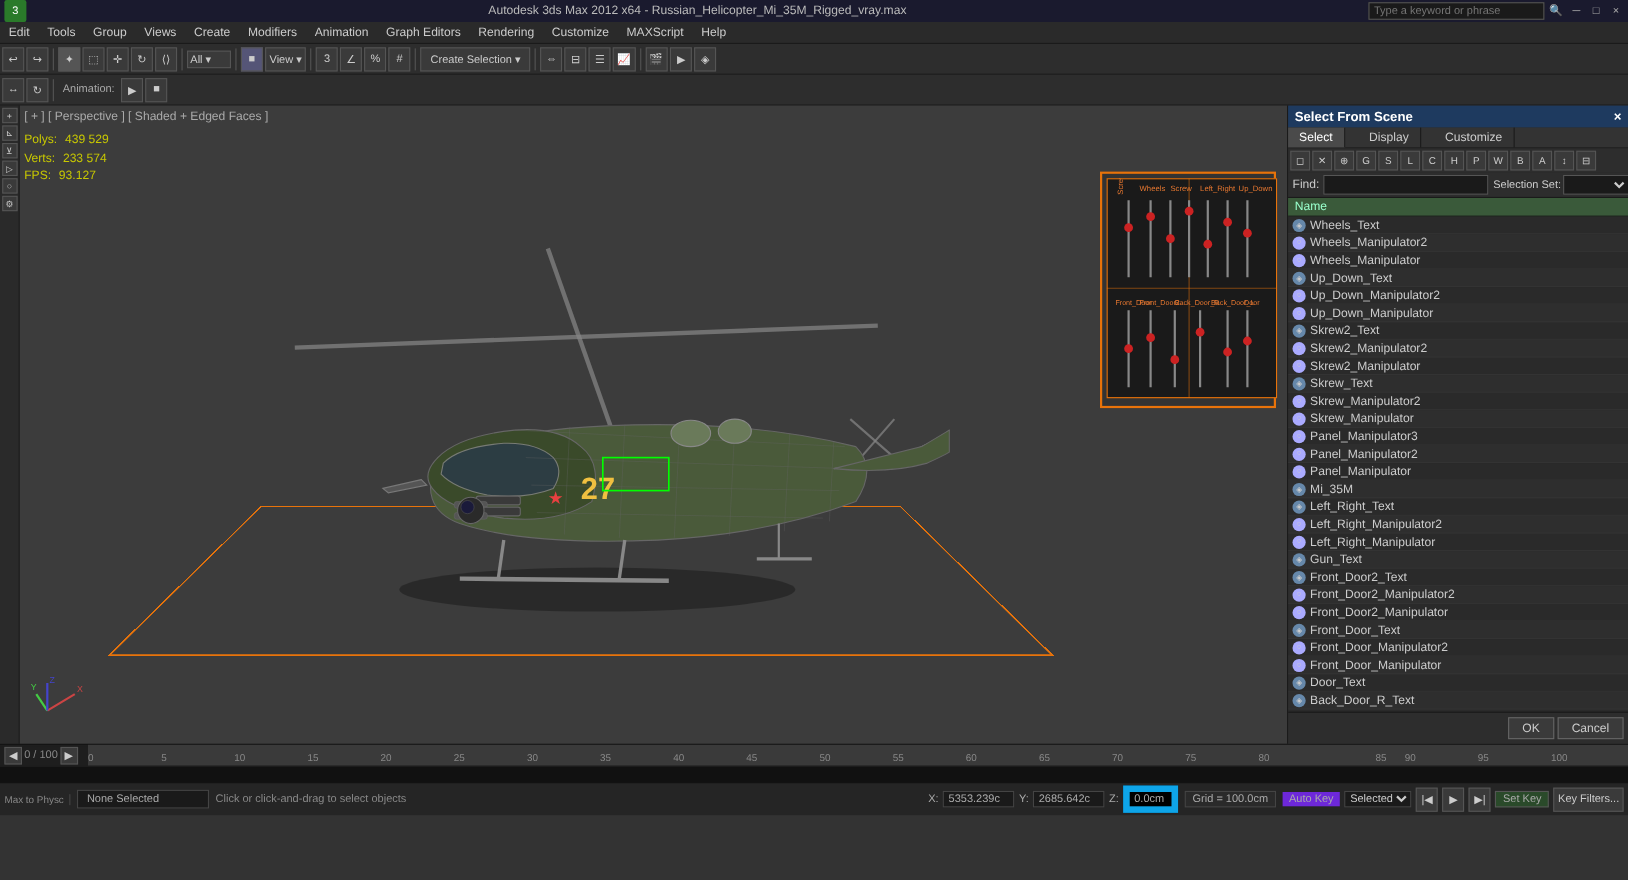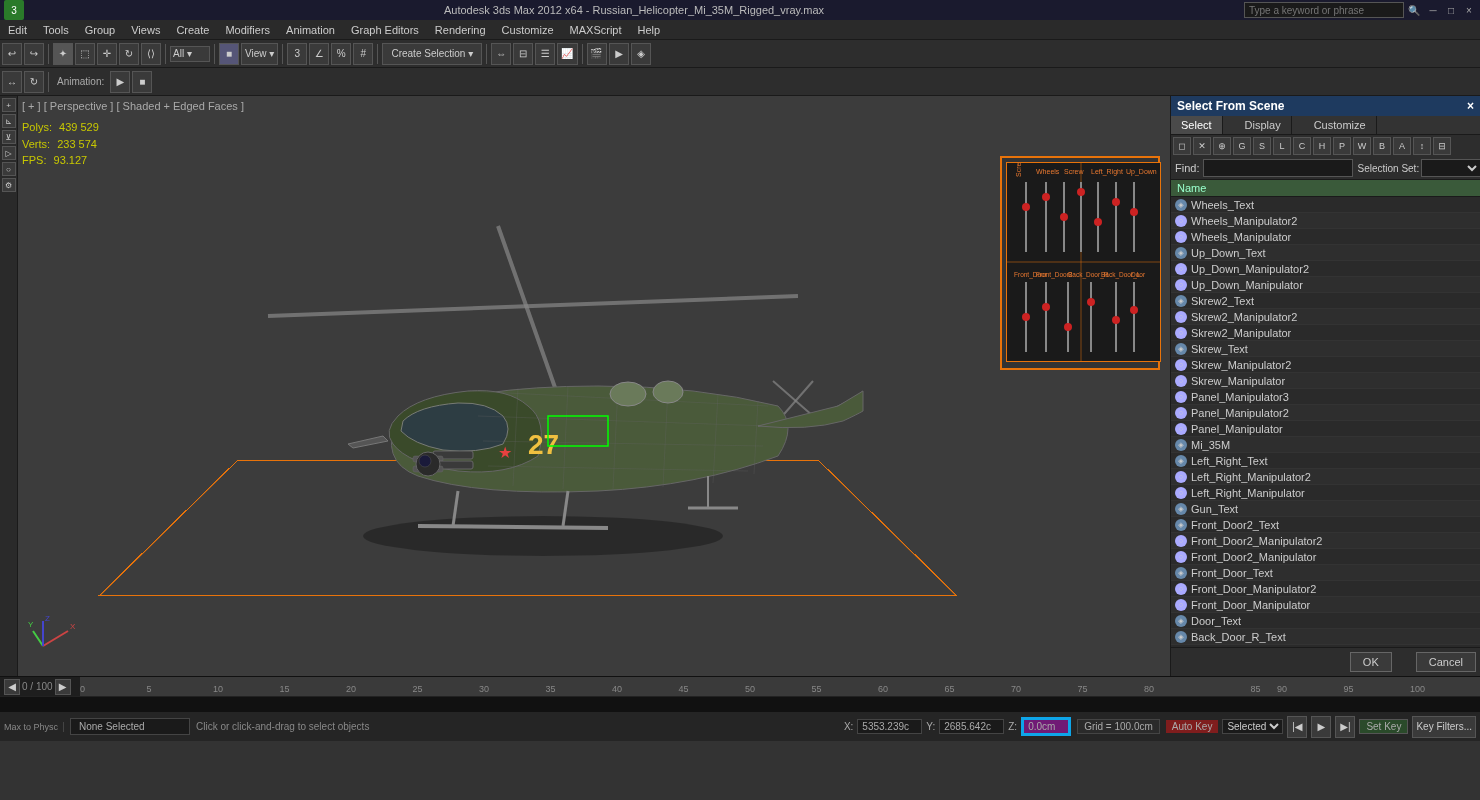--- a/index.html
+++ b/index.html
@@ -242,21 +242,21 @@
       display: flex; align-items: center; justify-content: center;
       font-size: 7px;
     }
     .scene-icon.geo { background: #6688aa; }
     .scene-icon.helper { background: #aaaaff; }
 
     #scene-panel-footer {
       display: flex;
       justify-content: flex-end;
       padding: 4px;
-      gap: 24px;
+      gap: 3px;
       background: #2d2d2d;
       border-top: 1px solid #1a1a1a;
     }
     .dialog-btn {
       padding: 3px 12px;
       background: #3a3a3a;
       border: 1px solid #666;
       color: #ccc;
       font-size: 11px;
       cursor: pointer;
@@ -790,25 +790,25 @@
     <span style="font-size:9px;color:#888;">Max to Physc</span>
   </div>
   <div style="background:#1a1a1a;border:1px solid #444;padding:2px 8px;min-width:120px;">None Selected</div>
   <div style="flex:1;color:#888;">Click or click-and-drag to select objects</div>
   <div style="display:flex;gap:4px;align-items:center;">
     <span>X:</span>
     <span style="background:#1a1a1a;border:1px solid #444;padding:1px 4px;min-width:65px;">5353.239c</span>
     <span>Y:</span>
     <span style="background:#1a1a1a;border:1px solid #444;padding:1px 4px;min-width:65px;">2685.642c</span>
     <span>Z:</span>
-    <span style="background:#701a75;border:3px solid #0ea5e9;padding:1px 4px;min-width:50px;">0.0cm</span>
+    <span style="background:#000000;border:6px solid #0ea5e9;padding:1px 4px;min-width:50px;">0.0cm</span>
   </div>
   <div style="background:#2a2a2a;border:1px solid #444;padding:1px 6px;">Grid = 100.0cm</div>
   <div style="display:flex;gap:4px;align-items:center;">
-    <div style="background:#7f1d1d;padding:1px 6px;cursor:pointer;">Auto Key</div>
+    <div style="background:#6d28d9;padding:1px 6px;cursor:pointer;">Auto Key</div>
     <select style="background:#1a1a1a;border:1px solid #444;color:#ccc;font-size:10px;">
       <option>Selected</option>
     </select>
     <div class="tb-btn">|◀</div>
     <div class="tb-btn">▶</div>
     <div class="tb-btn">▶|</div>
     <div style="background:#2a4a2a;padding:1px 6px;cursor:pointer;border:1px solid #555;">Set Key</div>
     <div class="tb-btn" style="min-width:60px;">Key Filters...</div>
   </div>
 </div>

